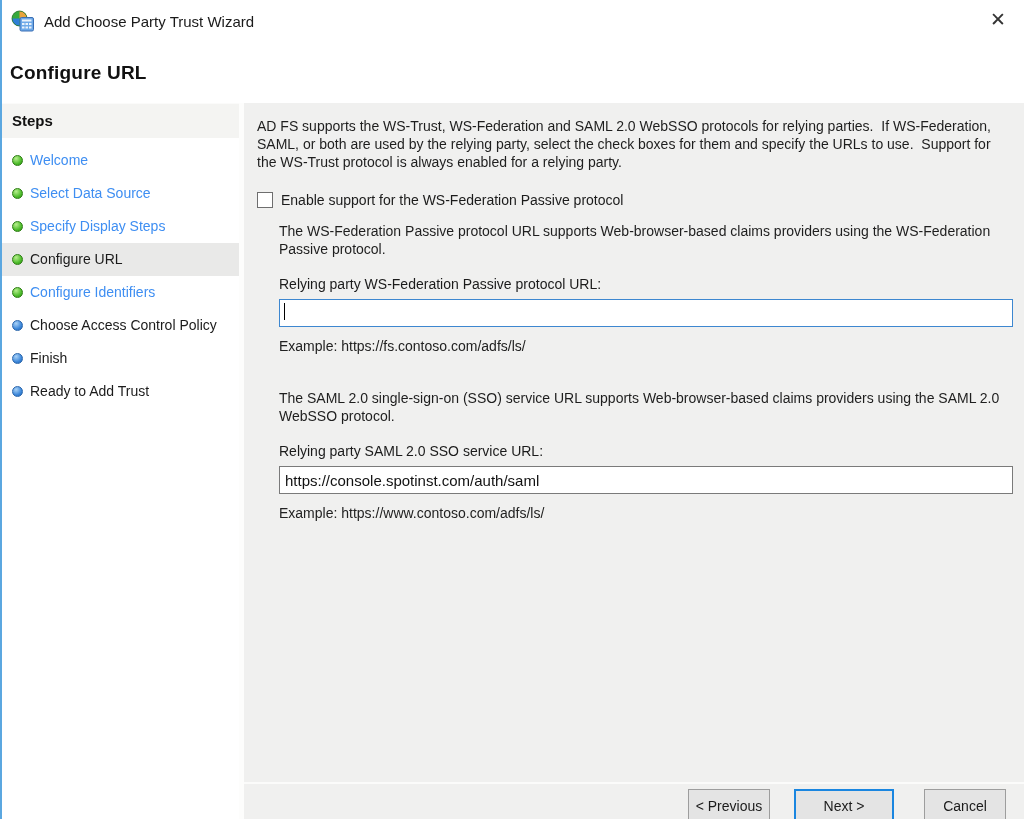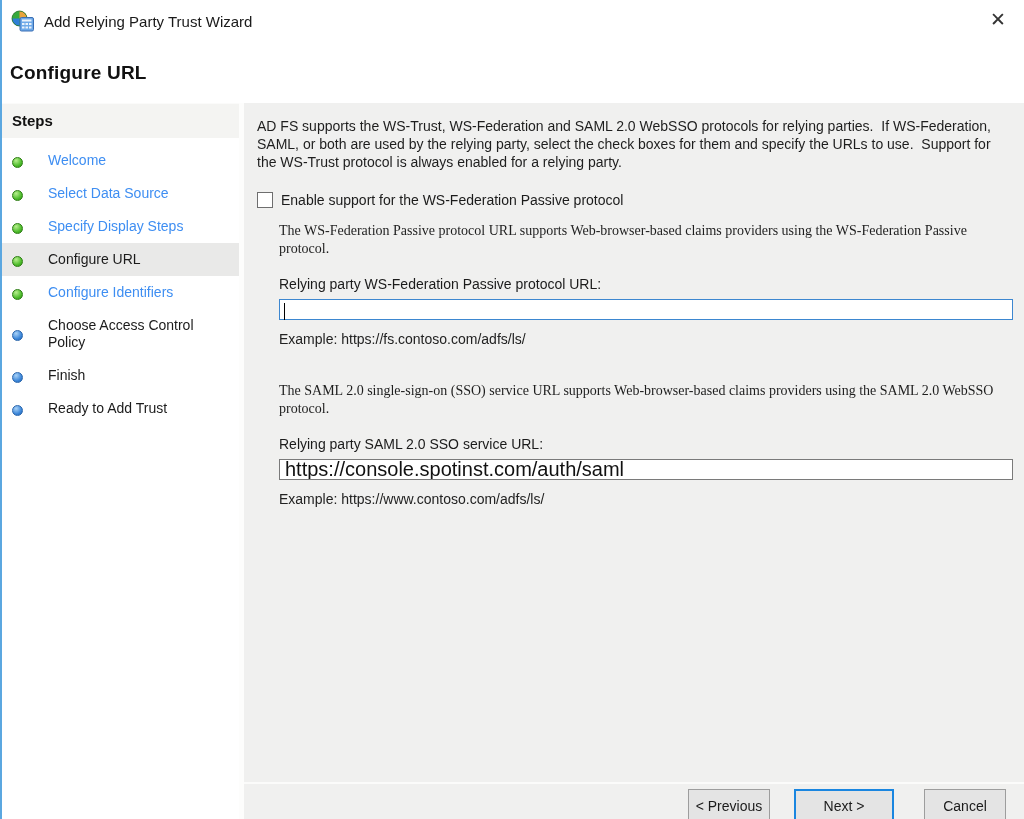--- a/index.html
+++ b/index.html
@@ -25,47 +25,47 @@
   .heading-row{height:61px; background:#fff;}
   .heading-row h1{font-size:19px; font-weight:bold; padding:20px 0 0 8px; letter-spacing:.2px; color:#111;}
   
   .body{display:flex; height:716px;}
   .sidebar{width:237px; background:var(--sidebar-bg); flex:none; border-top:1px solid #fbfbfa;}
   .steps-header{
     background:#f4f4f2; font-weight:bold; font-size:15px; color:#111;
     padding:8px 0 9px 10px; margin-bottom:5px; border-bottom:1px solid #fff;
   }
   .step{
-    display:flex; align-items:center; padding:8px 20px 8px 10px; font-size:14px; line-height:17px;gap:18px;
+    display:flex; align-items:flex-start; padding:8px 20px 8px 10px; font-size:14px; line-height:17px;
   }
   .step .dot{width:11px; height:11px; border-radius:50%; flex:none; margin:3px 7px 0 0;}
   .step.done .dot{background:radial-gradient(circle at 35% 28%, #b8ef8e, #4cbb2a 62%, #2f8f18); border:1px solid #2c7d12;}
   .step.todo .dot{background:radial-gradient(circle at 35% 28%, #a9d2f7, #3b86d9 62%, #1f62b0); border:1px solid #2a66ac;}
   .step.link .step-label{color:var(--link); cursor:pointer;}
   .step .step-label{color:var(--ink);}
   .step.current{background:#e9e9e8;}
   
   .main-col{flex:1; display:flex; flex-direction:column; border-left:5px solid #fdfdfc;}
   .content{flex:1; background:var(--content-bg); padding:14px 11px 0 13px; font-size:14px; line-height:18px;}
   .intro{margin-bottom:20px; white-space:pre-wrap; color:#1e1e1e;}
   .check-row{display:flex; align-items:center; margin-bottom:13px;}
   .checkbox{
     width:16px; height:16px; background:#fff; border:1px solid #6e6e6e; flex:none;
     display:inline-flex; align-items:center; justify-content:center; cursor:pointer;
     font-size:14px; font-weight:bold; color:#1b1b1b; line-height:14px;
   }
   .checkbox.checked::before{content:"\2713";}
   .check-row label{margin-left:8px; cursor:pointer;}
   .indent{margin-left:22px;}
-  .desc{margin-bottom:17px; color:#1e1e1e;font-family:Liberation Serif, serif;}
+  .desc{margin-bottom:17px; color:#1e1e1e;}
   .field-label{margin-bottom:6px;}
   .input-wrap{position:relative; margin-bottom:10px;}
   .input-wrap input{
-    width:100%; height:21px; border:1px solid #7a7a7a; background:#fff;
-    font-family:"Liberation Sans", sans-serif; font-size:20px; padding:2px 5px; color:#111;
+    width:100%; height:28px; border:1px solid #7a7a7a; background:#fff;
+    font-family:"Liberation Sans", sans-serif; font-size:15px; padding:2px 5px; color:#111;
     outline:none; display:block;
   }
   .input-wrap.focused input{border:1px solid var(--focus-border);}
   .caret{position:absolute; left:5px; top:4px; width:1px; height:17px; background:#000;}
   .example{margin-bottom:34px; color:#222;}
   
   .footer{
     height:37px; background:var(--content-bg); border-top:2px solid #fbfbfa;
     display:flex; justify-content:flex-end; align-items:flex-start; padding:5px 18px 0 0; flex:none;
   }
@@ -92,21 +92,21 @@
         <rect x="9" y="7.5" width="13.5" height="13.5" rx="1.5" fill="#6ea9e8" stroke="#3a6fb5" stroke-width="1"></rect>
         <rect x="11" y="9.5" width="9.5" height="2" fill="#eaf2fb"></rect>
         <rect x="11" y="13" width="2.5" height="2" fill="#eaf2fb"></rect>
         <rect x="14.5" y="13" width="2.5" height="2" fill="#eaf2fb"></rect>
         <rect x="18" y="13" width="2.5" height="2" fill="#eaf2fb"></rect>
         <rect x="11" y="16.5" width="2.5" height="2" fill="#eaf2fb"></rect>
         <rect x="14.5" y="16.5" width="2.5" height="2" fill="#eaf2fb"></rect>
         <rect x="18" y="16.5" width="2.5" height="2" fill="#eaf2fb"></rect>
       </svg>
     </span>
-    <span class="title">Add Relying Party Trust Wizard</span>
+    <span class="title">Add Choose Party Trust Wizard</span>
     <span class="close">✕</span>
   </div>
 
   <div class="heading-row">
     <h1>Configure URL</h1>
   </div>
 
   <div class="body">
     <div class="sidebar">
       <div class="steps-header">Steps</div>

